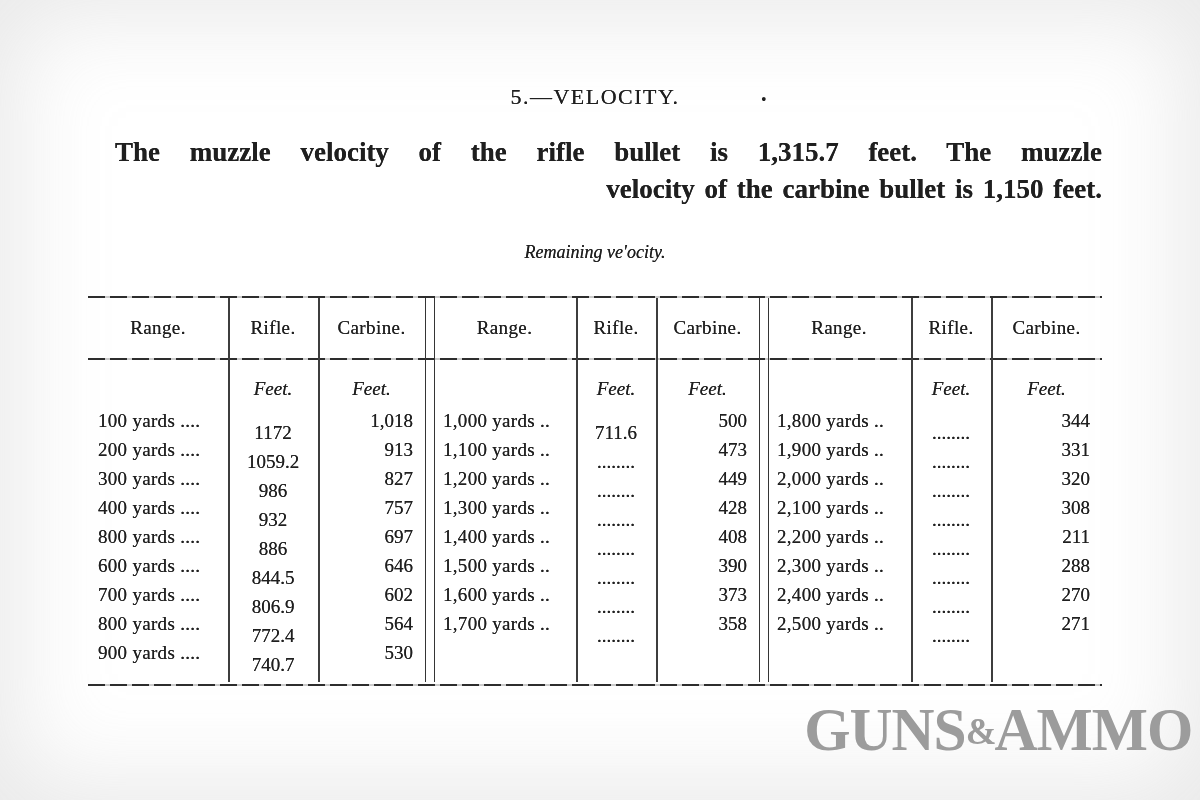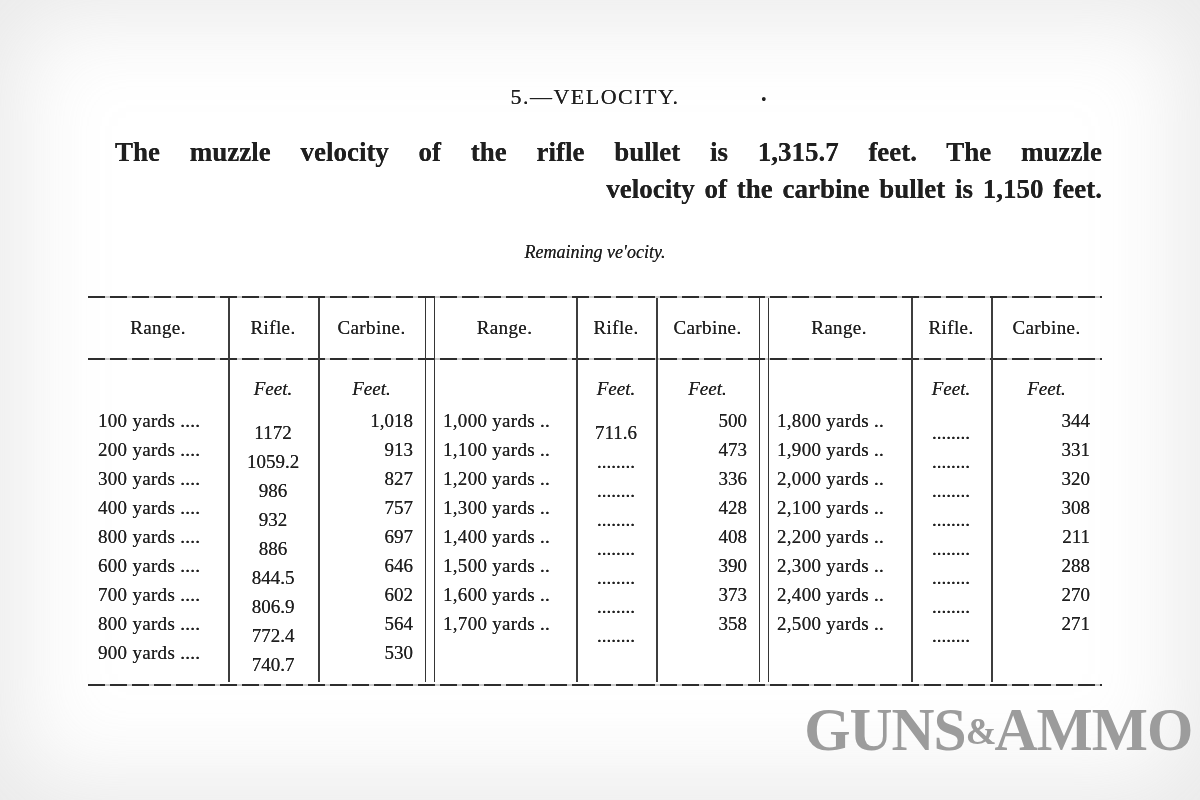--- a/index.html
+++ b/index.html
@@ -195,21 +195,21 @@
       <div class="cell range">1,000 yards ..</div>
       <div class="cell num-c">711.6</div>
       <div class="cell num-r">500</div>
 
       <div class="cell range">1,100 yards ..</div>
       <div class="cell num-c">........</div>
       <div class="cell num-r">473</div>
 
       <div class="cell range">1,200 yards ..</div>
       <div class="cell num-c">........</div>
-      <div class="cell num-r">336</div>
+      <div class="cell num-r">449</div>
 
       <div class="cell range">1,300 yards ..</div>
       <div class="cell num-c">........</div>
       <div class="cell num-r">428</div>
 
       <div class="cell range">1,400 yards ..</div>
       <div class="cell num-c">........</div>
       <div class="cell num-r">408</div>
 
       <div class="cell range">1,500 yards ..</div>

